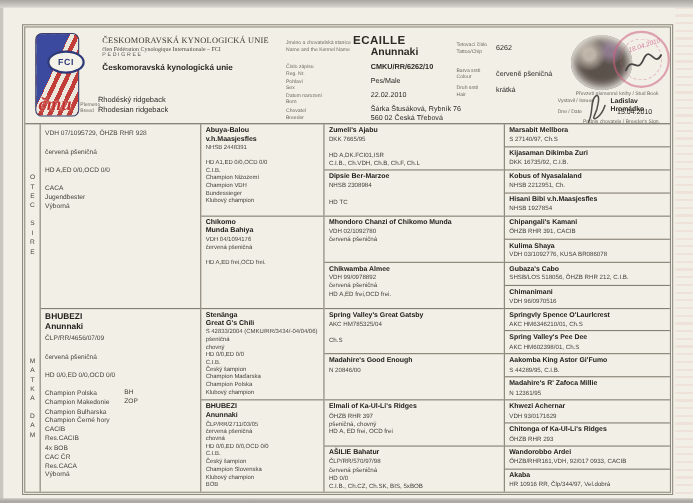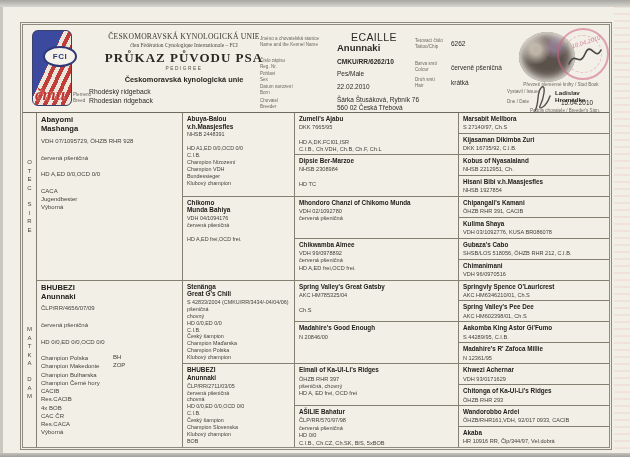--- a/index.html
+++ b/index.html
@@ -25,40 +25,40 @@
           border:1px solid #39406b; border-radius:6px;
           background: linear-gradient(115deg, #3b4a9e 0 42%, rgba(0,0,0,0) 42%),
                       repeating-linear-gradient(115deg, #c23c38 0 4px, #ece7dc 4px 8px); }
   .logo-fci { position:absolute; left:10px; top:15px; width:34px; height:21px; background:#f5f2ea;
           border:2px solid #2e3a78; border-radius:50%; display:flex; align-items:center; justify-content:center;
           font-size:8px; font-weight:bold; color:#2e3a78; letter-spacing:.5px; }
   .logo-cmu { position:absolute; left:2px; bottom:0px; font-family:"Liberation Serif",serif;
           font-weight:bold; font-style:italic; font-size:17px; color:#c0332e;
           text-shadow:0 0 2px rgba(255,255,255,.8); }
 
-  .orgblock { position:absolute; left:70px; top:7px; width:182px; text-align:center; }
+  .orgblock { position:absolute; left:70px; top:7px; width:182px; text-align:left; }
   .org1 { font-family:"Liberation Serif",serif; font-size:7.6px; color:#3a372f; letter-spacing:.2px; }
   .org2 { font-family:"Liberation Serif",serif; font-size:5.4px; color:#4a463e; margin-top:1px; }
   .doc-title { font-family:"Liberation Serif",serif; font-weight:bold; font-size:13px;
           letter-spacing:1px; color:#2b2922; margin-top:2px; }
   .doc-sub { font-size:4.8px; letter-spacing:1.5px; color:#55514a; }
   .orgname { font-size:7.4px; font-weight:bold; color:#2b2922; margin-top:4px; }
   .orgaddr { font-size:7.4px; font-weight:bold; color:#2b2922; }
 
   .l-breed { left:50px; top:67px; }
   .v-breedcz { left:66px; top:63px; font-size:6.8px; }
   .v-breeden { left:66px; top:71.5px; font-size:6.8px; }
 
   .l-name { left:237px; top:11px; width:76px; }
   .l-reg { left:237px; top:33px; }
   .l-sex { left:237px; top:46px; }
   .l-born { left:237px; top:59px; }
   .l-breeder { left:237px; top:73px; }
 
-  .v-name1 { left:328px; top:6px;  font-size:10.5px; font-weight:normal; letter-spacing:.4px; }
+  .v-name1 { left:298px; top:6px;  font-size:10.5px; font-weight:bold; letter-spacing:.4px; }
   .v-name2 { left:314px; top:17px; font-size:9.5px;  font-weight:bold; }
   .v-reg   { left:314px; top:33px; font-size:6.6px; font-weight:bold; }
   .v-sex   { left:314px; top:45px; }
   .v-born  { left:314px; top:58px; }
   .v-breeder { left:314px; top:71px; line-height:1.3; }
 
   .l-tattoo { left:392px; top:13px; }
   .l-colour { left:392px; top:36px; }
   .l-hair   { left:392px; top:52px; }
   .v-tattoo { left:428px; top:15px; }
@@ -117,21 +117,20 @@
 
       <div class="header">
         <div class="logo">
           <div class="logo-fci">FCI</div>
           <div class="logo-cmu">čmu</div>
         </div>
 
         <div class="orgblock">
           <div class="org1">ČESKOMORAVSKÁ KYNOLOGICKÁ UNIE</div>
           <div class="org2">člen Fédération Cynologique Internationale – FCI</div>
-          <div class="doc-title">PRŮKAZ PŮVODU PSA</div>
           <div class="doc-sub">PEDIGREE</div>
           <div class="orgname">Českomoravská kynologická unie</div>
         </div>
 
         <div class="lbl l-breed">Plemeno
 Breed</div>
         <div class="val v-breedcz">Rhodéský ridgeback</div>
         <div class="val v-breeden">Rhodesian ridgeback</div>
 
         <div class="lbl l-name">Jméno a chovatelská stanice
@@ -191,22 +190,20 @@
             <span class="vert">SIRE</span>
           </div>
           <div class="half">
             <span class="vert">MATKA</span>
             <span class="vert">DAM</span>
           </div>
         </div>
 
         <div class="col col1">
           <div class="cell">
-            <div class="pname">Abayomi
-Mashanga</div>
             <div class="pdet">VDH 07/1095729, ÖHZB RHR 928
 
 červená pšeničná
 
 HD A,ED 0/0,OCD 0/0
 
 CACA
 Jugendbester
 Výborná</div>
           </div>

